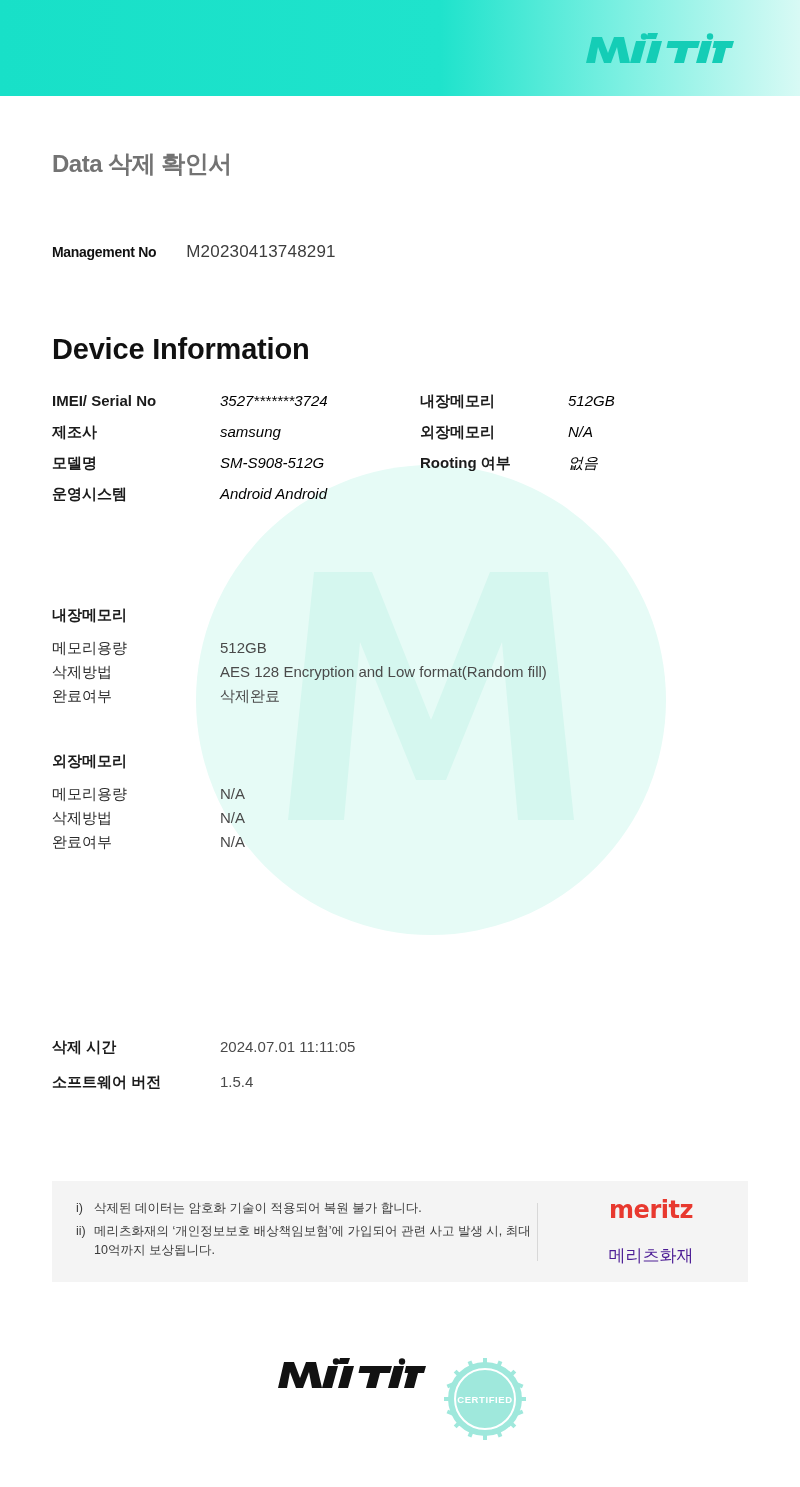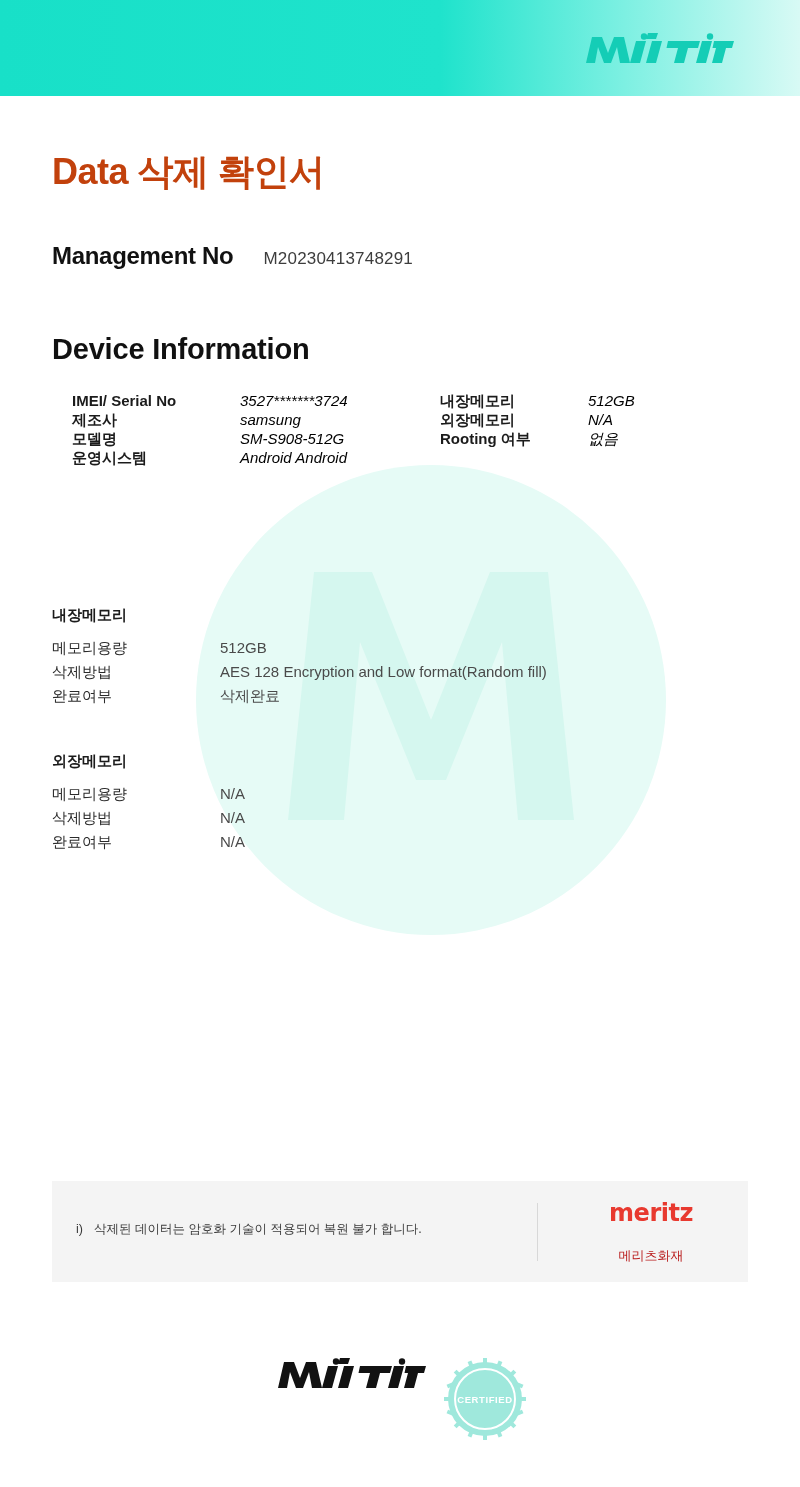--- a/index.html
+++ b/index.html
@@ -47,35 +47,35 @@
     height: 560px;
     pointer-events: none;
     z-index: 0;
   }
 
   h1.doc-title {
     margin: 0;
     position: absolute;
     top: 148px;
     left: 52px;
-    font-size: 36px;
+    font-size: 24px;
     font-weight: 700;
     letter-spacing: -0.5px;
-    color: #c2410c;
+    color: #737373;
   }
 
   .mgmt-row {
     position: absolute;
     top: 242px;
     left: 52px;
     display: flex;
     align-items: baseline;
   }
   .mgmt-label {
-    font-size: 24px;
+    font-size: 14px;
     font-weight: 700;
     color: #111;
     letter-spacing: -0.3px;
   }
   .mgmt-value {
     font-size: 17px;
     color: #3d3d3d;
     margin-left: 30px;
     letter-spacing: 0.2px;
   }
@@ -89,22 +89,22 @@
   }
 
   #device-section { position: absolute; top: 333px; left: 52px; width: 696px; }
   #erasure-section { position: absolute; top: 578px; left: 52px; width: 696px; }
   #report-section { position: absolute; top: 1012px; left: 52px; width: 696px; }
 
   .kv-grid {
     margin-top: 26px;
     display: grid;
     grid-template-columns: 168px 200px 148px 180px;
+    row-gap: 12px;
     align-items: baseline;
-    margin-left: 20px;
   }
   .kv-key {
     font-size: 15px;
     font-weight: 700;
     color: #1b1b1b;
   }
   .kv-val {
     font-size: 15px;
     color: #000000;
     font-style: italic;
@@ -191,22 +191,22 @@
     padding-right: 18px;
   }
   .meritz-en {
     font-size: 24px;
     font-weight: 700;
     color: #e8392f;
     letter-spacing: -0.5px;
     font-family: "DejaVu Sans", sans-serif;
   }
   .meritz-ko {
-    font-size: 13px;
-    color: #b91c1c;
+    font-size: 17px;
+    color: #4c1d95;
     margin-top: 20px;
   }
 
   
   .footer {
     position: absolute;
     top: 1358px;
     left: 0;
     width: 800px;
     display: flex;
@@ -318,27 +318,37 @@
     <div class="mem-key">메모리용량</div>
     <div class="mem-val">N/A</div>
     <div class="mem-key">삭제방법</div>
     <div class="mem-val">N/A</div>
     <div class="mem-key">완료여부</div>
     <div class="mem-val">N/A</div>
   </div>
 </section>
 
 <section id="report-section">
+  <div class="report-grid">
+    <div class="report-key">삭제 시간</div>
+    <div class="report-val">2024.07.01 11:11:05</div>
+    <div class="report-key">소프트웨어 버전</div>
+    <div class="report-val">1.5.4</div>
+  </div>
 </section>
 
 <div class="notice">
   <div class="notice-list">
     <div class="notice-item">
       <span class="notice-marker">i)</span>
       <span class="notice-text">삭제된 데이터는 암호화 기술이 적용되어 복원 불가 합니다.</span>
+    </div>
+    <div class="notice-item">
+      <span class="notice-marker">ii)</span>
+      <span class="notice-text">메리츠화재의 ‘개인정보보호 배상책임보험’에 가입되어 관련 사고 발생 시, 최대 10억까지 보상됩니다.</span>
     </div>
   </div>
   <div class="notice-divider"></div>
   <div class="meritz">
     <div class="meritz-en">meritz</div>
     <div class="meritz-ko">메리츠화재</div>
   </div>
 </div>
 
 <div class="footer">

